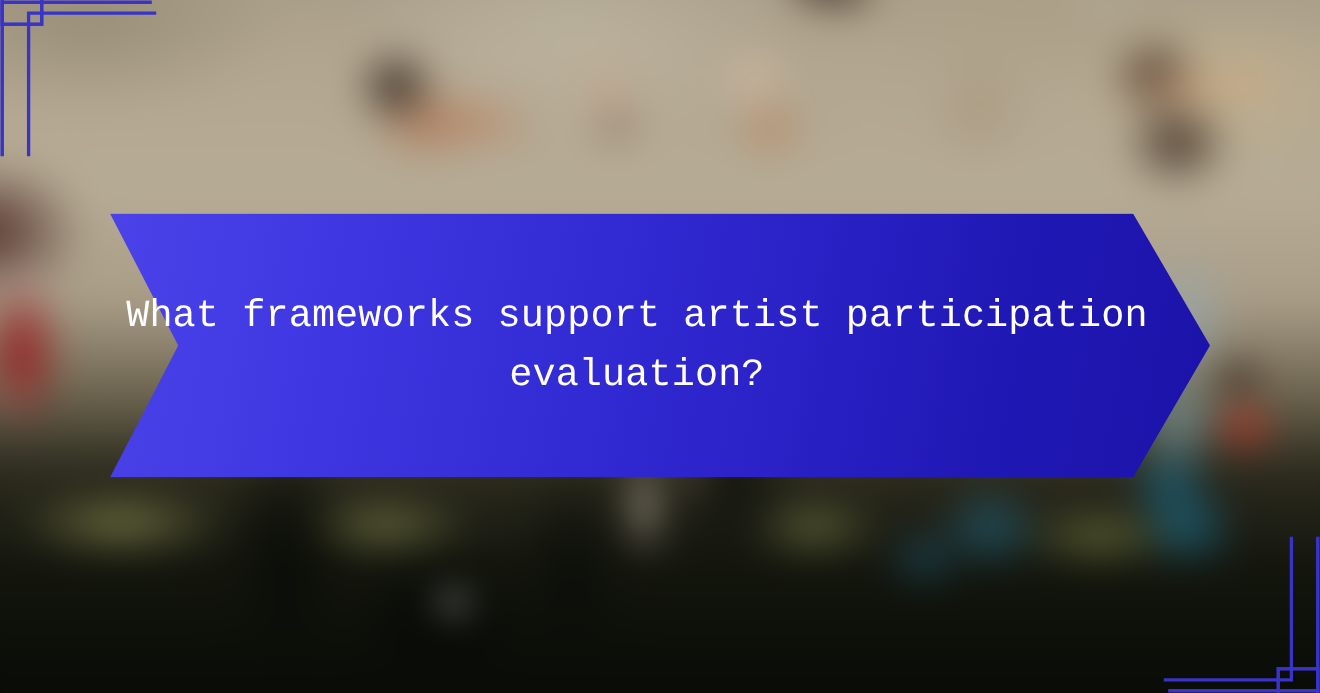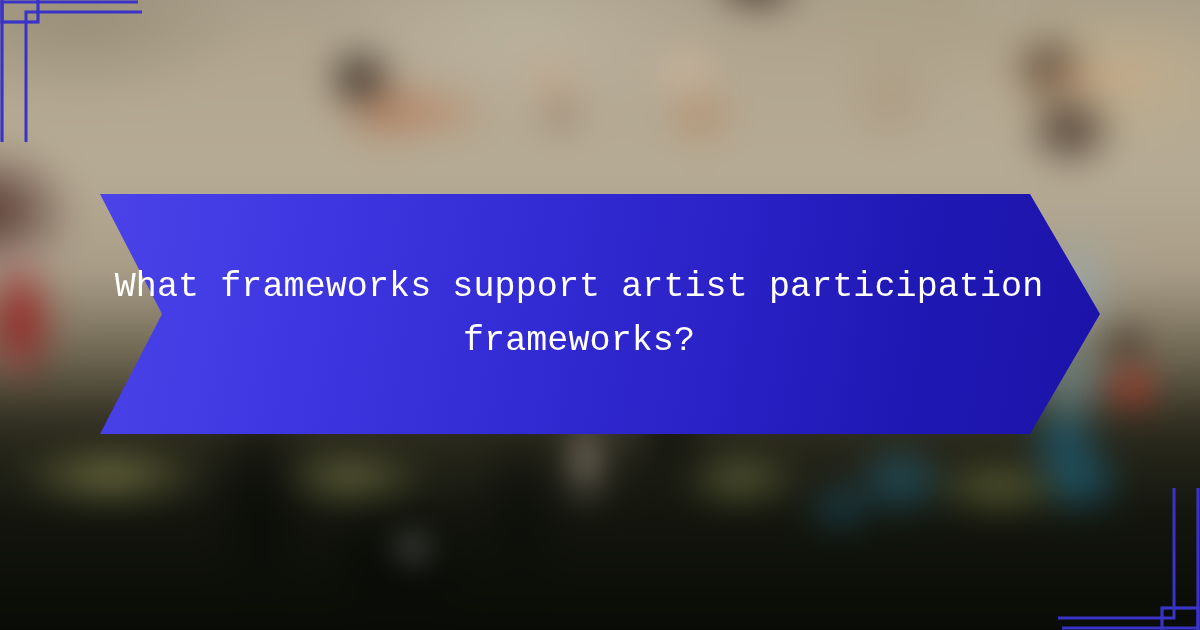--- a/index.html
+++ b/index.html
@@ -199,21 +199,21 @@
     <div class="bg-layer red-right"></div>
     <div class="bg-layer legs"></div>
     <div class="bg-layer fg-dark"></div>
     <div class="bg-layer shoe"></div>
   </div>
 
   <div class="banner"></div>
 
   <div class="banner-text">
     <span class="line">What frameworks support artist participation</span>
-    <span class="line">frameworks?</span>
+    <span class="line">evaluation?</span>
   </div>
 
   <div class="corner corner-tl">
     <svg width="180" height="180" viewBox="0 0 180 180" fill="none">
       <rect x="2" y="-14" width="36" height="36" stroke="#3a33c8" stroke-width="3.2"></rect>
       <path d="M 14 170 L 14 30 L 150 30" transform="translate(-12,-28)" stroke="#3a33c8" stroke-width="3.2" fill="none"></path>
       <path d="M 26 170 L 26 40 L 142 40" transform="translate(0,-28)" stroke="#3a33c8" stroke-width="3" fill="none"></path>
     </svg>
   </div>
 

